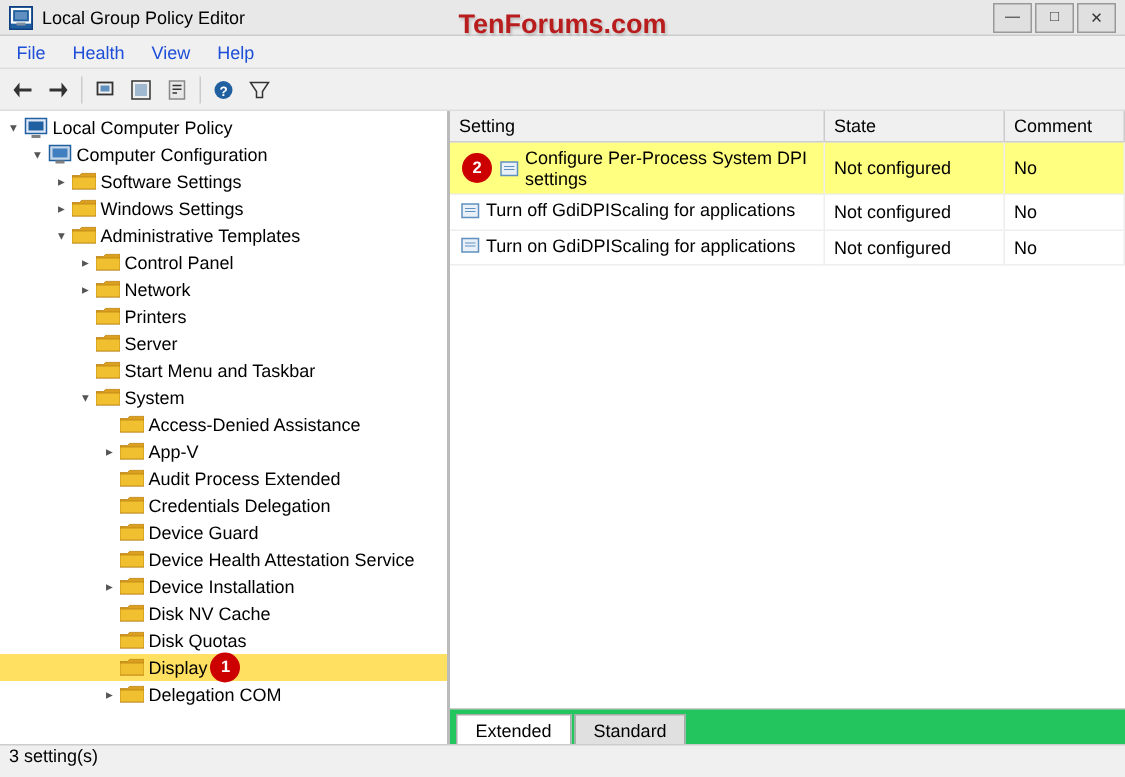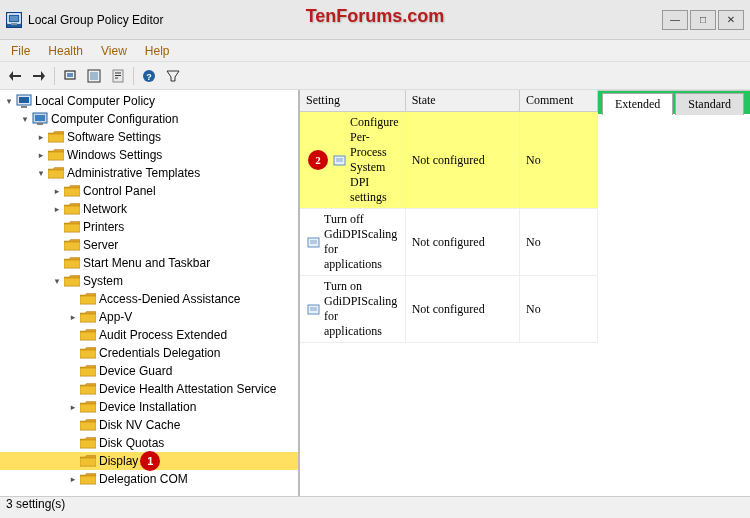--- a/index.html
+++ b/index.html
@@ -15,21 +15,21 @@
     }
 
     
     .title-bar {
       background: #e8e8e8;
       border-bottom: 1px solid #ccc;
       display: flex;
       align-items: center;
       justify-content: space-between;
       padding: 4px 6px;
-      height: 40px;
+      height: 24px;
       flex-shrink: 0;
     }
     .title-bar-left {
       display: flex;
       align-items: center;
       gap: 6px;
     }
     .title-bar-icon {
       width: 16px;
       height: 16px;
@@ -86,21 +86,21 @@
       align-items: center;
       padding: 2px 4px;
       height: 22px;
       flex-shrink: 0;
       gap: 4px;
     }
     .menu-item {
       padding: 2px 6px;
       cursor: pointer;
       font-size: 12px;
-      color: #a16207;
+      color: #1d4ed8;
       border: 1px solid transparent;
     }
 
     
     .toolbar {
       background: #f0f0f0;
       border-bottom: 1px solid #ddd;
       display: flex;
       align-items: center;
       padding: 2px 4px;
@@ -182,23 +182,22 @@
     }
     .tree-label {
       font-size: 12px;
     }
 
     
     .right-pane {
       flex: 1;
       background: #fff;
       display: flex;
-      flex-direction: row;
+      flex-direction: column;
       overflow: hidden;
-      font-family: Liberation Serif, serif;
     }
 
     .settings-table {
       flex: 1;
       overflow: auto;
     }
 
     table {
       width: 100%;
       border-collapse: collapse;

